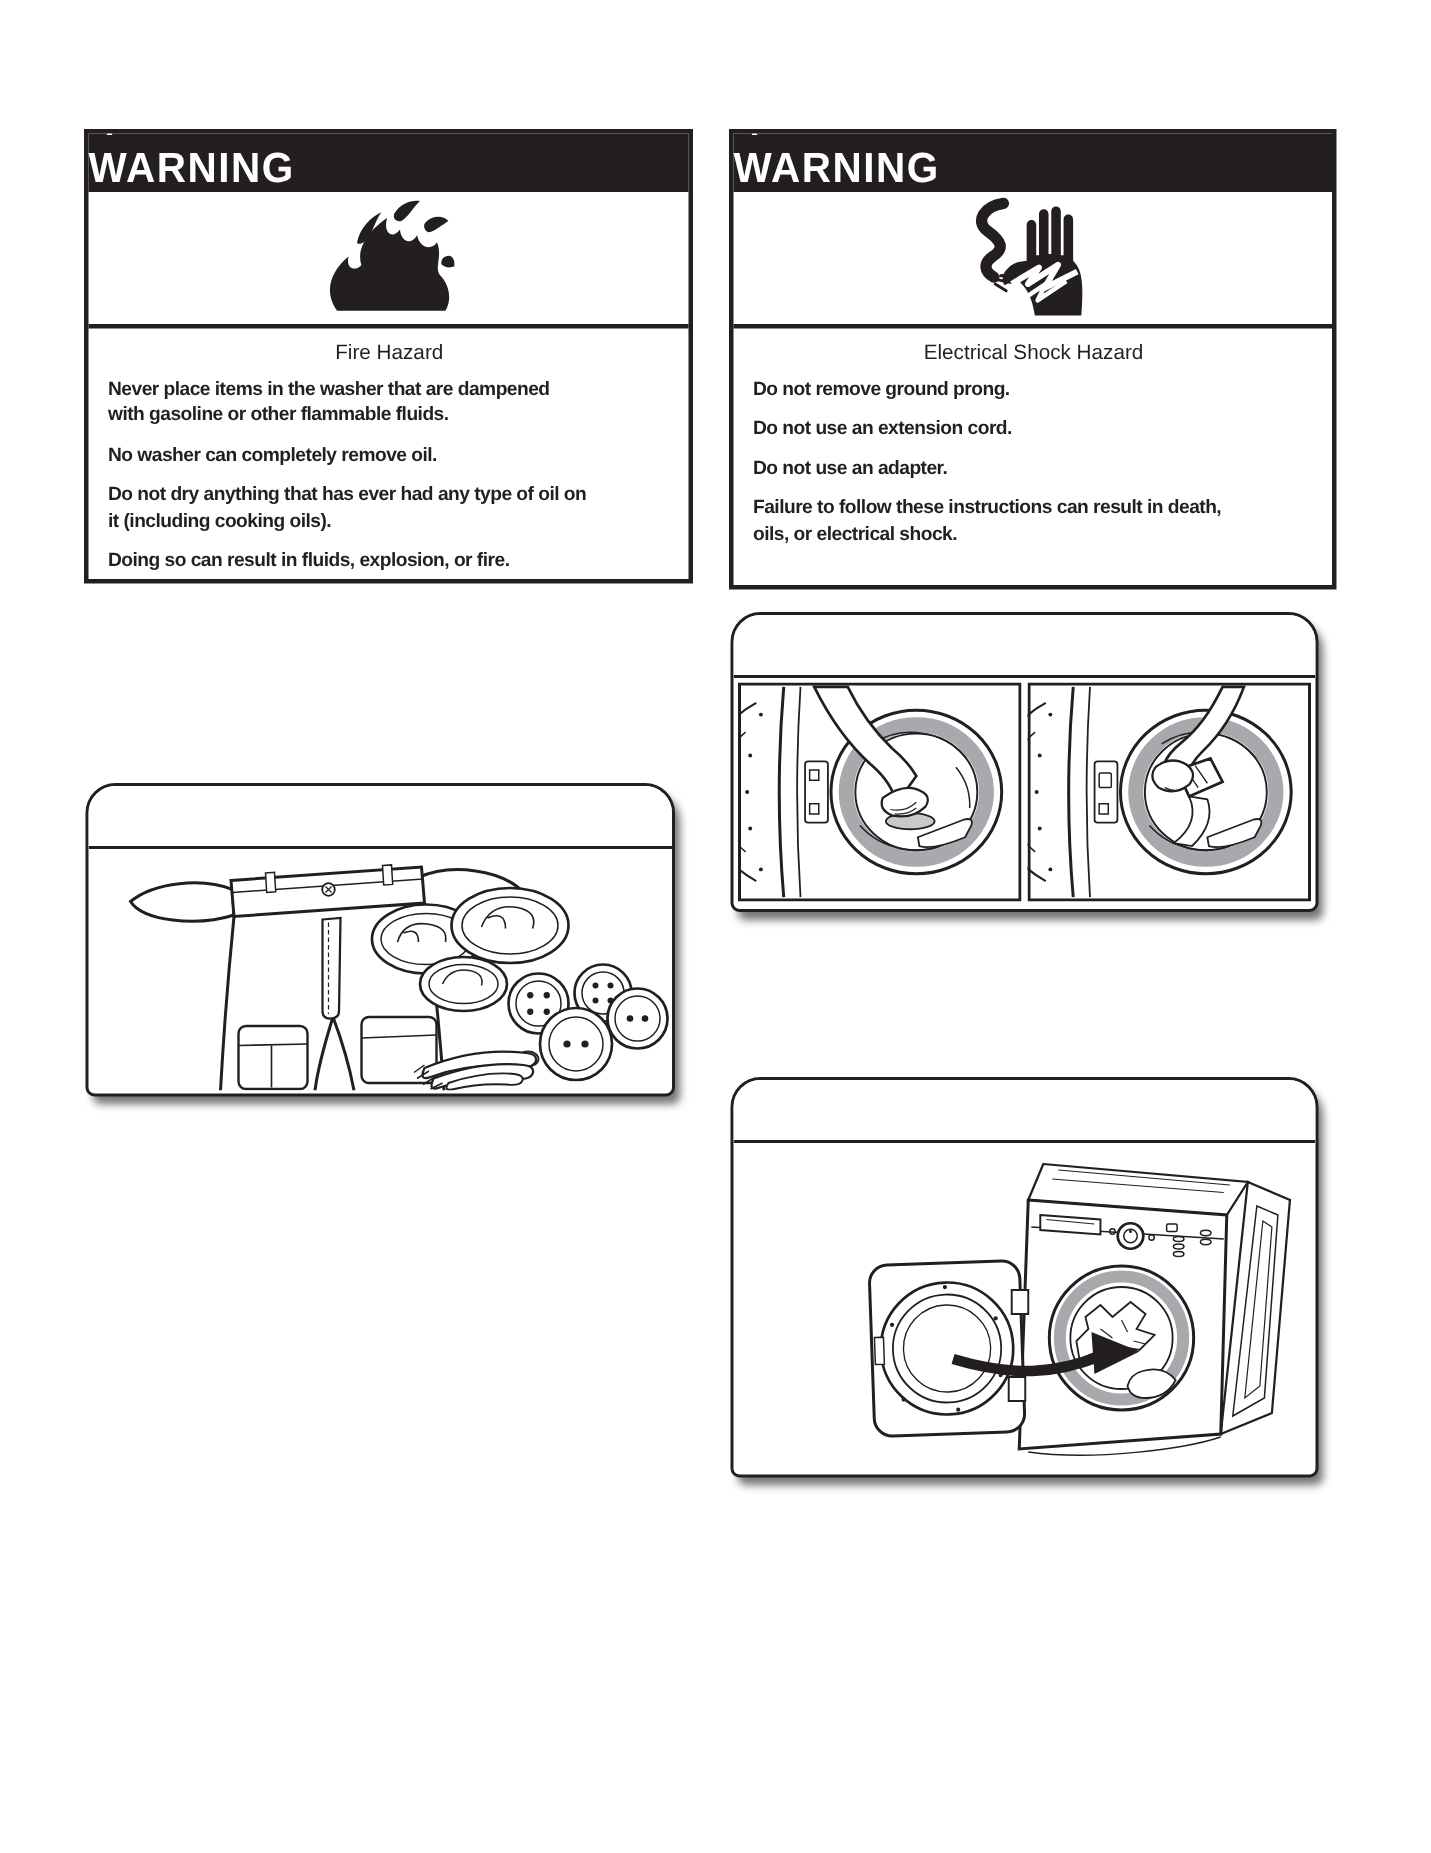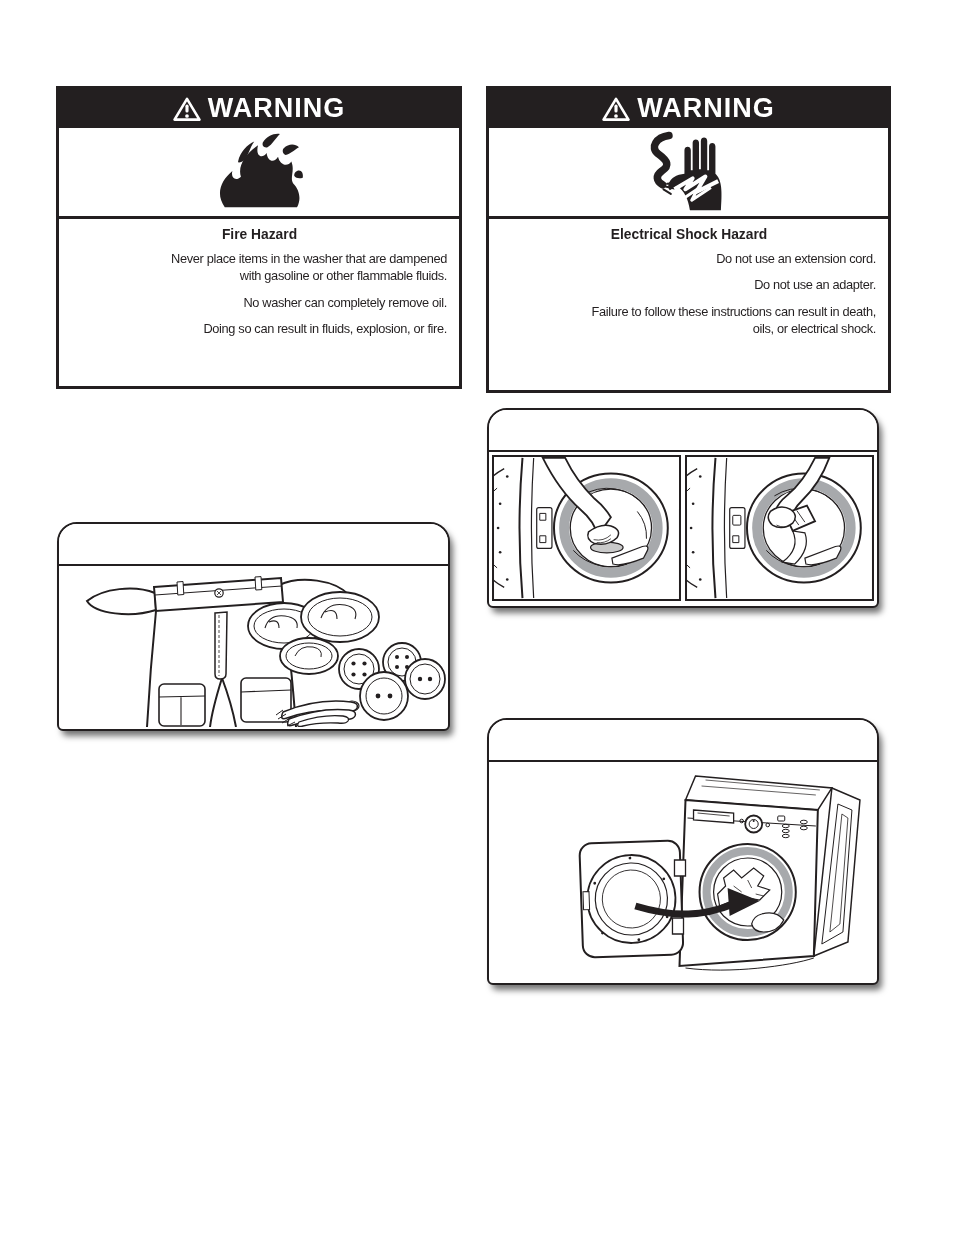--- a/index.html
+++ b/index.html
@@ -8,27 +8,27 @@
   }
   html,body{margin:0;padding:0;background:#fff;}
   .page{
     position:relative;width:954px;height:1235px;background:#fff;overflow:hidden;
     font-family:"Liberation Sans", sans-serif;color:var(--ink);
   }
   
   .warning-box{position:absolute;border:3px solid var(--ink);background:#fff;box-sizing:border-box;}
   #warn-left{left:56px;top:86px;width:406px;height:303px;}
   #warn-right{left:486px;top:86px;width:405px;height:307px;}
-  .wheader{height:39px;background:var(--ink);color:#fff;display:flex;align-items:center;justify-content:center;gap:7px;}
+  .wheader{height:39px;background:var(--ink);color:#fff;display:flex;align-items:flex-start;justify-content:center;gap:7px;flex-direction:column;}
   .wheader .wtitle{font-size:27px;font-weight:bold;letter-spacing:1px;transform:scaleY(1.04);}
   .icon-panel{height:88px;display:flex;align-items:center;justify-content:center;border-bottom:3px solid var(--ink);}
   .text-panel{padding:5px 12px 6px 13px;}
-  .hazard-title{text-align:center;font-weight:bold;font-size:13.8px;margin:3px 0 8px;}
-  .text-panel p{font-weight:normal;font-size:12.8px;line-height:1.36;margin:0 0 9px;
-    white-space:pre-line;letter-spacing:-0.35px;text-align:right;}
+  .hazard-title{text-align:center;font-weight:normal;font-size:13.8px;margin:3px 0 8px;}
+  .text-panel p{font-weight:bold;font-size:12.8px;line-height:1.36;margin:0 0 9px;
+    white-space:pre-line;letter-spacing:-0.35px;}
   .text-panel p:last-child{margin-bottom:0;}
   
   .illus{position:absolute;background:#fff;border:2.5px solid var(--ink);box-sizing:border-box;
     border-radius:20px 20px 6px 6px;overflow:hidden;
     box-shadow:4px 6px 6px -1px rgba(0,0,0,0.55);}
   .illus .band{height:40px;border-bottom:2.5px solid var(--ink);background:#fff;}
   .illus .art{position:relative;width:100%;}
   #illus-washers{left:487px;top:408px;width:392px;height:200px;}
   #illus-washers .art{height:152px;display:flex;gap:4px;padding:3px;box-sizing:border-box;}
   #illus-washers .wpanel{flex:1;height:100%;}
@@ -62,20 +62,22 @@
         <path fill="#231f20" d="M52,10 C56,3 64,0 70,1 C65,6 62,12 57,15 C53,16 51,13 52,10 Z"></path>
         <path fill="#231f20" d="M74,16 C79,11 86,11 90,15 C85,18 81,22 76,23 C73,22 72,18 74,16 Z"></path>
         <path fill="#231f20" d="M88,40 C92,38 95,42 94,47 C91,48 87,48 85,45 C85,42 86,41 88,40 Z"></path>
       </svg>
     </div>
     <div class="text-panel">
       <div class="hazard-title">Fire Hazard</div>
       <p>Never place items in the washer that are dampened
 with gasoline or other flammable fluids.</p>
       <p>No washer can completely remove oil.</p>
+      <p>Do not dry anything that has ever had any type of oil on
+it (including cooking oils).</p>
       <p>Doing so can result in fluids, explosion, or fire.</p>
     </div>
   </div>
 
   <div class="warning-box" id="warn-right">
     <div class="wheader">
       <svg width="28" height="24" viewBox="0 0 30 26">
         <path d="M15 2 L28.5 24.5 H1.5 Z" fill="#231f20" stroke="#fff" stroke-width="2.6" stroke-linejoin="round"></path>
         <rect x="13.3" y="8.2" width="3.4" height="8.6" rx="1.7" fill="#fff"></rect>
         <circle cx="15" cy="20.6" r="2" fill="#fff"></circle>
@@ -86,20 +88,21 @@
       <svg width="104" height="82" viewBox="0 0 112 90">
         <path d="M34,5 C20,7 13,18 22,25 C33,33 35,38 26,44 C19,49 20,55 27,59" stroke="#231f20" stroke-width="7.5" fill="none" stroke-linecap="round"></path>
         <path d="M30,61 l10,2 M28,64 l8,5 M32,58 l10,-1" stroke="#231f20" stroke-width="2" fill="none" stroke-linecap="round"></path>
         <path fill="#231f20" d="M51,47 L51,21 C51,16 58,16 58,21 L58,43 L60,43 L60,13 C60,8 67,8 67,13 L67,42 L69,42 L69,11 C69,6 76,6 76,11 L76,43 L78,43 L78,17 C78,12 85,12 85,17 L85,47 C91,53 93,61 91,87 L57,87 C55,74 51,66 43,60 L35,65 C30,59 37,50 45,48 Z"></path>
         <path d="M40,64 L60,52 L52,64 L74,50 L64,67 L88,55" stroke="#fff" stroke-width="4" fill="none" stroke-linejoin="round"></path>
         <path d="M47,76 L65,64 L59,76 L80,62" stroke="#fff" stroke-width="3" fill="none" stroke-linejoin="round"></path>
       </svg>
     </div>
     <div class="text-panel">
       <div class="hazard-title">Electrical Shock Hazard</div>
+      <p>Do not remove ground prong.</p>
       <p>Do not use an extension cord.</p>
       <p>Do not use an adapter.</p>
       <p>Failure to follow these instructions can result in death,
 oils, or electrical shock.</p>
     </div>
   </div>
 
   <div class="illus" id="illus-washers">
     <div class="band"></div>
     <div class="art">

